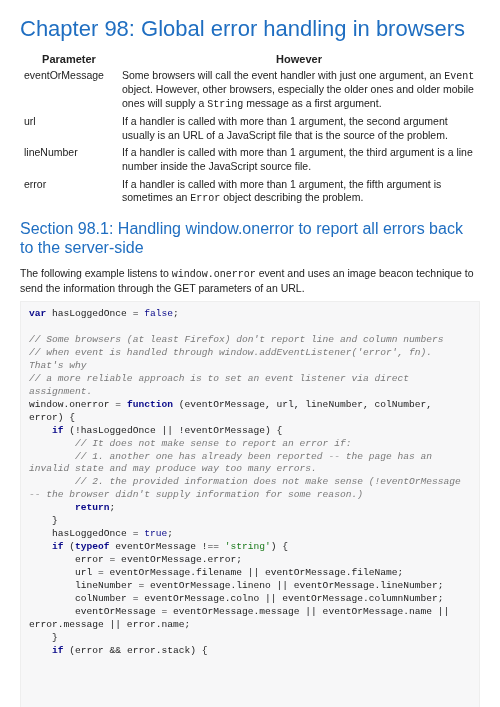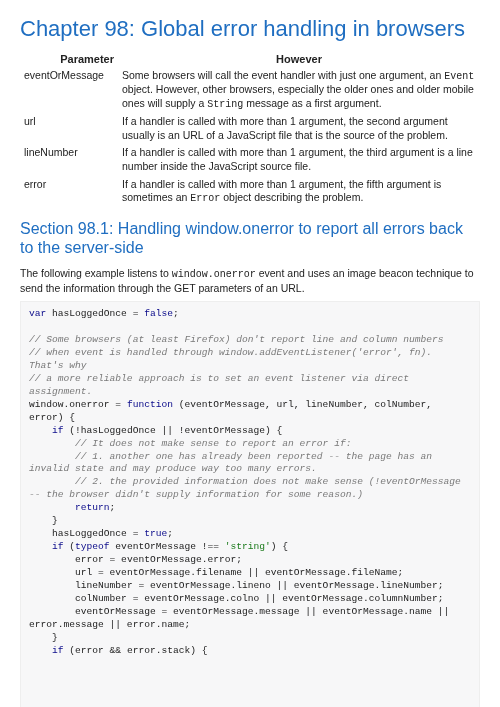--- a/index.html
+++ b/index.html
@@ -31,21 +31,21 @@
     border-collapse: collapse;
     font-size: 10.5px;
     margin-bottom: 8px;
   }
   th {
     text-align: center;
     font-weight: 700;
     padding: 2px 4px;
     font-size: 11px;
   }
-  th:first-child { text-align: right; width: 90px; }
+  th:first-child { text-align: center; width: 90px; }
   td {
     vertical-align: top;
     padding: 2px 4px;
     line-height: 1.3;
   }
   td:first-child { white-space: nowrap; margin-top: 36px; }
   code.inline {
     font-family: Consolas, "Courier New", monospace;
     font-size: 10px;
   }
@@ -59,21 +59,21 @@
     border: 1px solid #eee;
     padding: 6px 8px;
     font-family: Consolas, "Courier New", monospace;
     font-size: 9.6px;
     line-height: 1.35;
     white-space: pre-wrap;
     word-wrap: break-word;
     overflow: hidden;
     margin: 6px 0 0 0;
   }
-  .kw { color: #0a0a8a; font-weight: normal; }
+  .kw { color: #0a0a8a; font-weight: bold; }
   .bool { color: #0a0a8a; font-weight: normal; }
   .cm { color: #7a7a7a; font-style: italic; }
   .str { color: #1b7a1b; }
 </style>
 </head>
 <body>
 
 <h1>Chapter 98: Global error handling in browsers</h1>
 
 <table>

